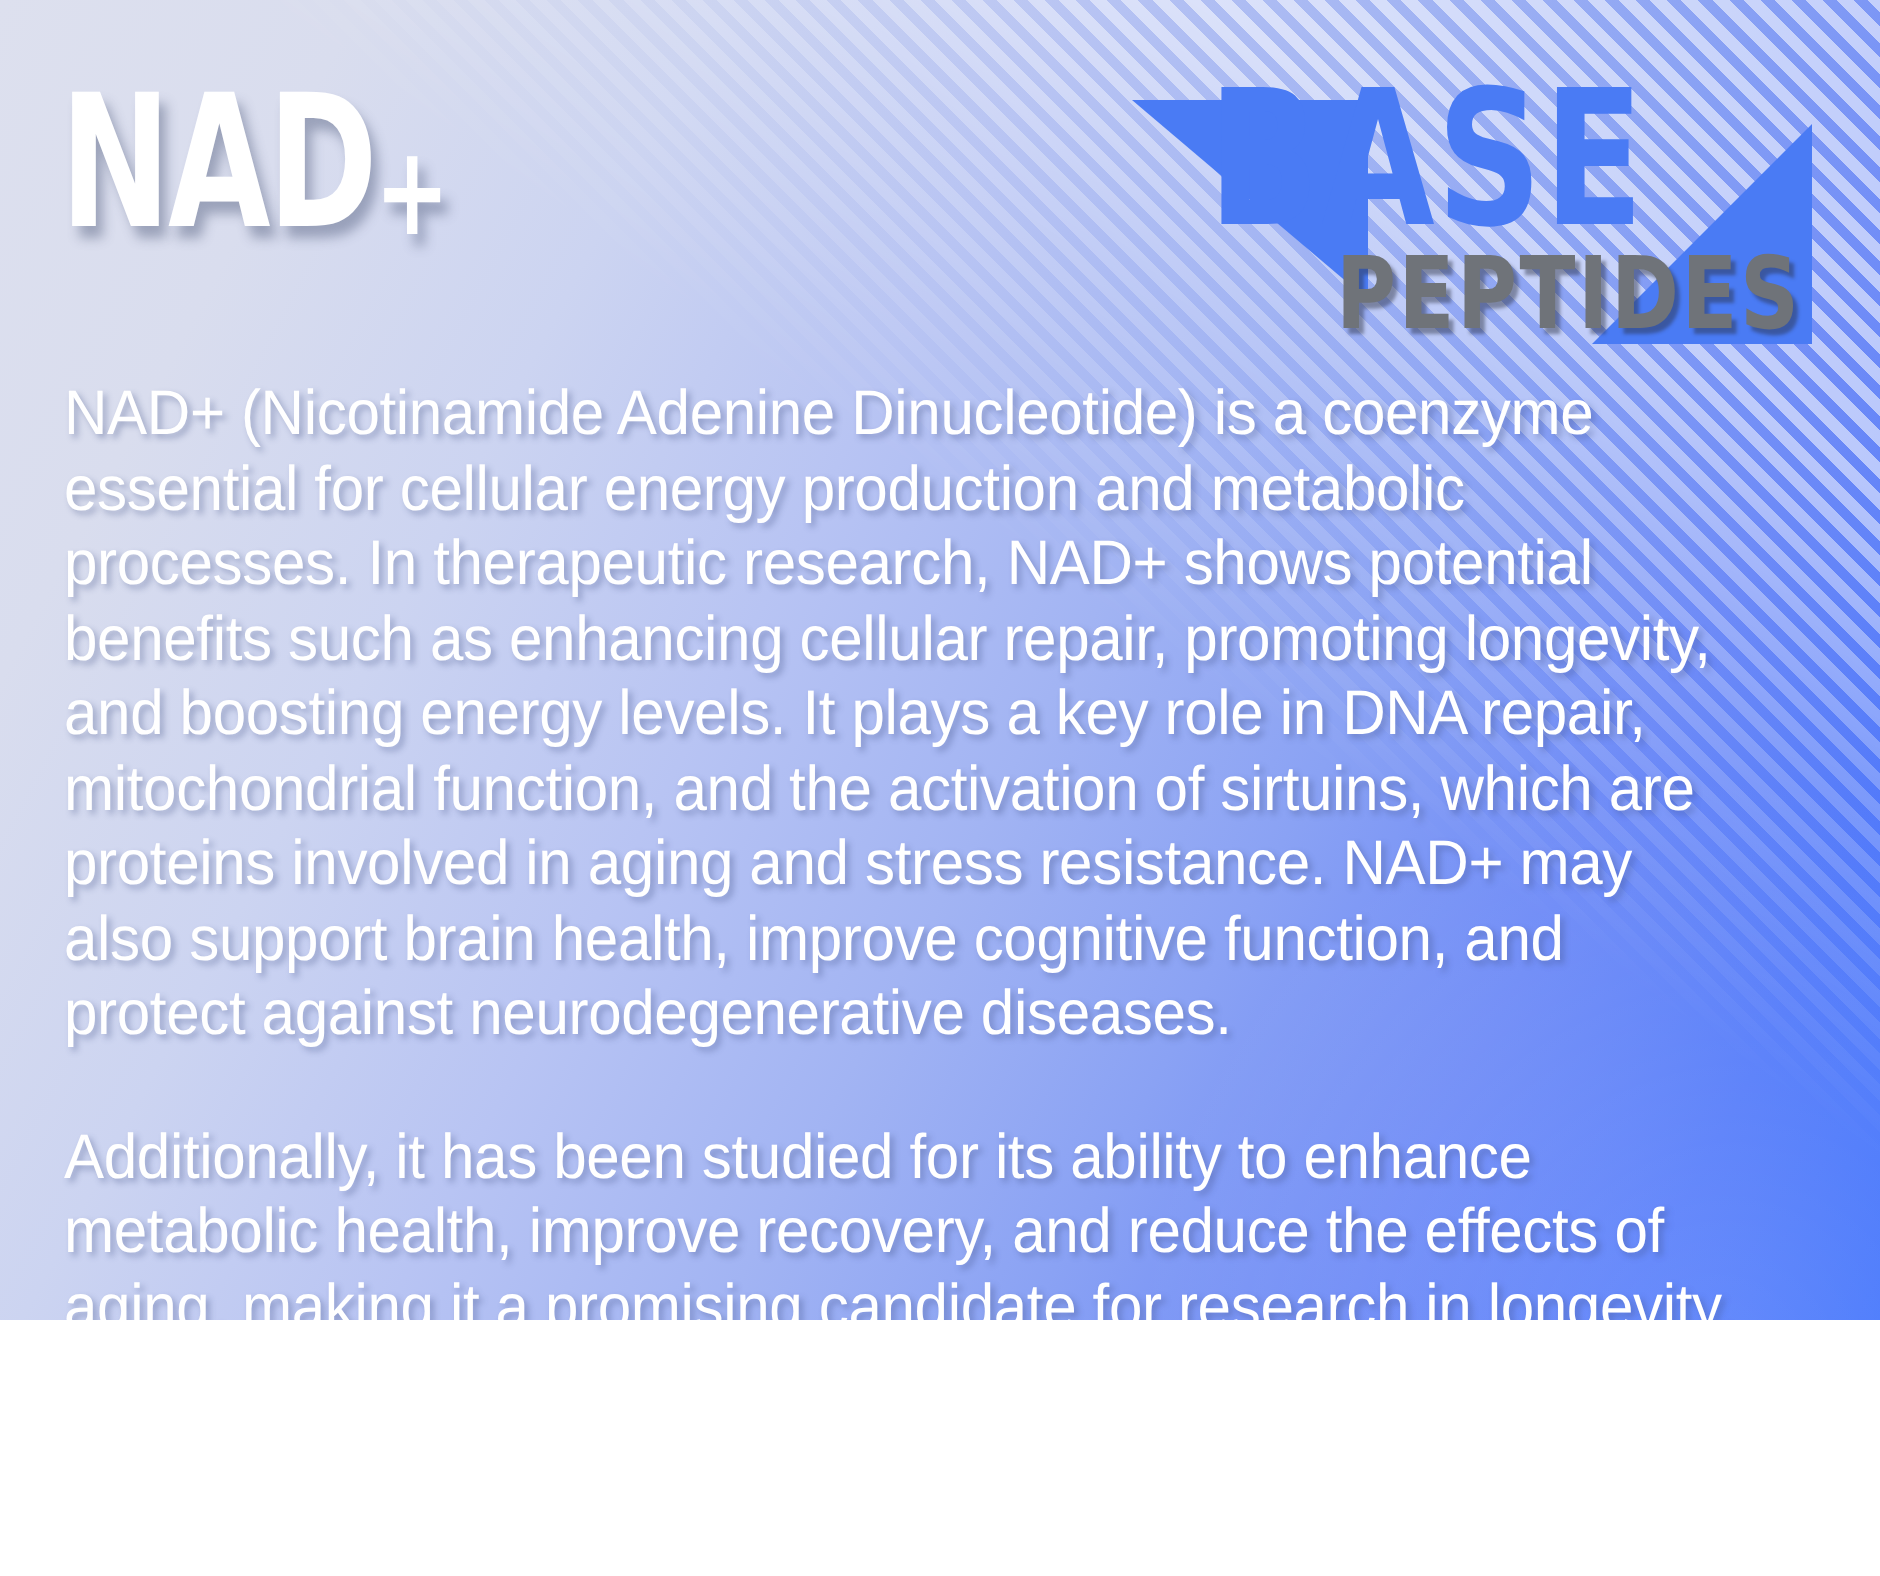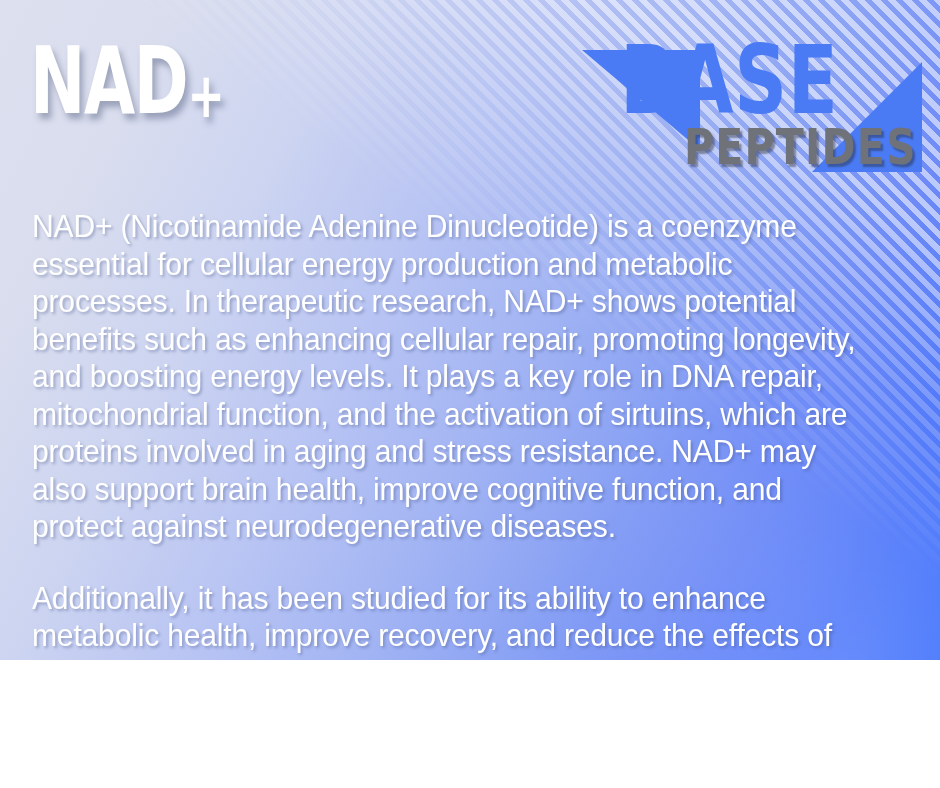--- a/index.html
+++ b/index.html
@@ -67,21 +67,21 @@
     white-space: nowrap;
   }
   #product-title .plus {
     font-size: 62px;
     vertical-align: -4px;
   }
 
   
   #brand-logo {
     position: absolute;
-    right: 8px;
+    right: 24px;
     top: 22px;
     width: 360px;
     height: 160px;
   }
   #brand-logo svg { display: block; }
   .logo-base-text {
     position: absolute;
     left: 48px;
     top: 12px;
     font-family: "DejaVu Sans", sans-serif;
@@ -107,21 +107,21 @@
     transform: scaleX(0.82);
     transform-origin: left top;
     text-shadow: 3px 3px 2px rgba(40,45,60,0.45);
     white-space: nowrap;
   }
 
   
   #description {
     position: absolute;
     left: 32px;
-    top: 208px;
+    top: 188px;
     width: 884px;
   }
   #description p {
     margin: 0;
     color: #ffffff;
     font-family: "Liberation Sans", sans-serif;
     font-size: 31.5px;
     line-height: 37.5px;
     letter-spacing: -0.2px;
     transform: scaleX(0.955);

